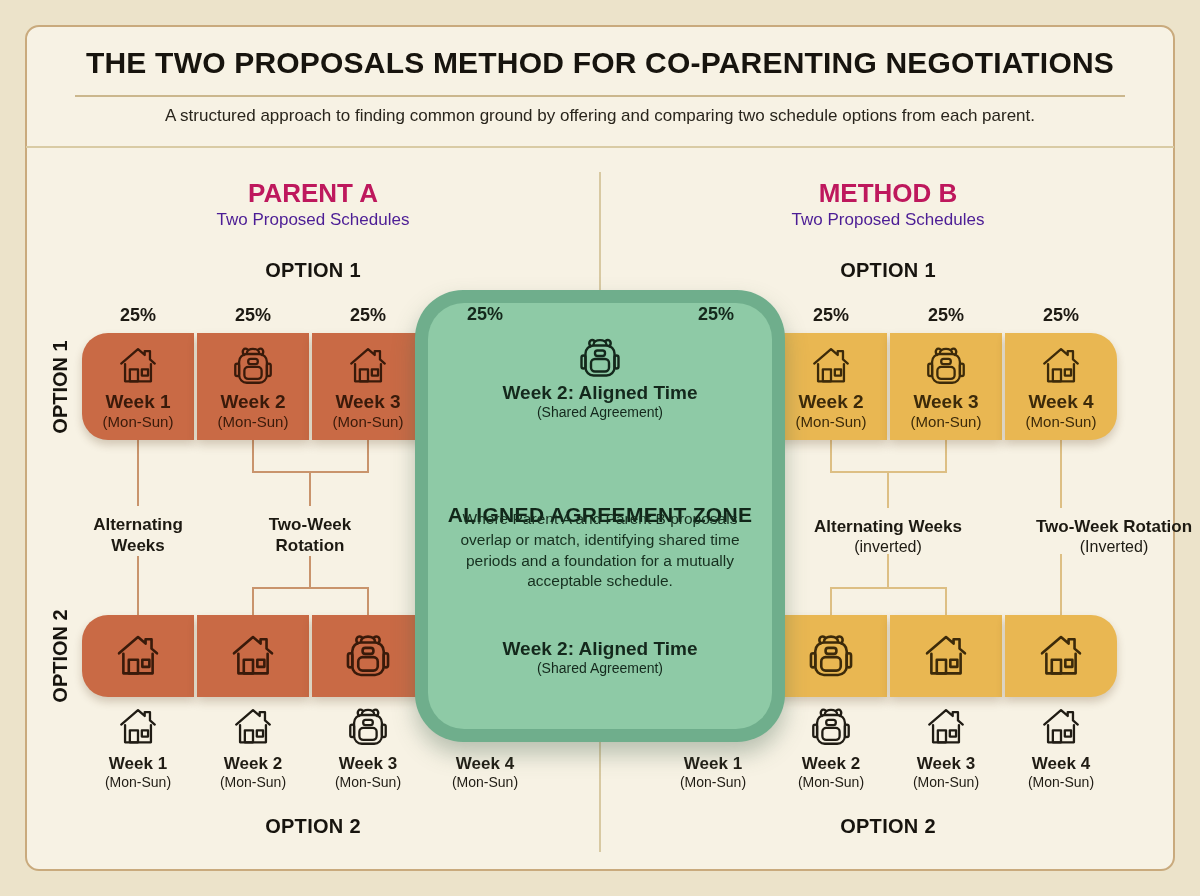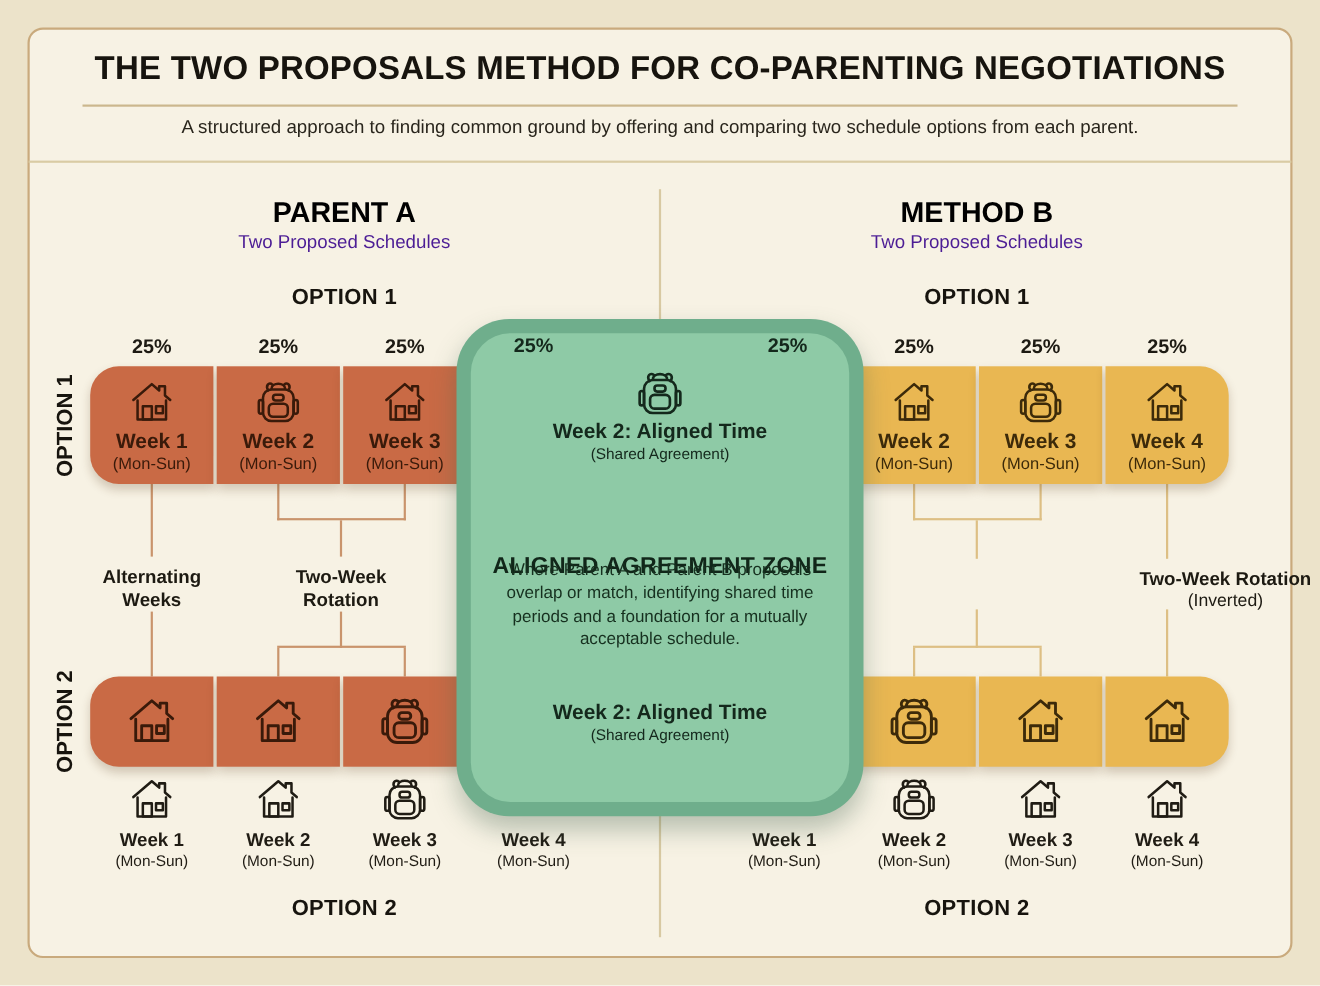--- a/index.html
+++ b/index.html
@@ -7,21 +7,21 @@
           font-family:"Liberation Sans",sans-serif;overflow:hidden;}
   .panel{position:absolute;left:25px;top:25px;width:1146px;height:842px;background:#f7f2e4;
          border:2px solid #c9aa7d;border-radius:14px;}
   .abs{position:absolute;}
   .title{left:0;right:0;top:46px;text-align:center;font-size:30px;font-weight:800;
          color:#17140e;letter-spacing:.2px;}
   .title-rule{left:75px;top:95px;width:1050px;height:2px;background:#cbb78d;}
   .subtitle{left:0;right:0;top:106px;text-align:center;font-size:17px;color:#29251c;}
   .header-rule{left:26px;top:146px;width:1148px;height:2px;background:#d9cba4;}
   .divider-v{left:599px;top:172px;width:2px;height:680px;background:#d8c9a2;z-index:0;}
-  .col-title{width:300px;text-align:center;font-size:26px;font-weight:800;color:#000000;}
+  .col-title{width:300px;text-align:center;font-size:26px;font-weight:800;color:#be185d;}
   .col-sub{width:300px;text-align:center;font-size:17px;color:#4c1d95;}
   .opt-label{width:220px;text-align:center;font-size:20px;font-weight:800;color:#17140e;letter-spacing:.3px;}
   .side-label{font-size:20px;font-weight:800;color:#17140e;white-space:nowrap;
               transform:translate(-50%,-50%) rotate(-90deg);}
   .pct{width:80px;text-align:center;font-size:18px;font-weight:600;color:#1d1a13;}
   .block{display:flex;flex-direction:column;align-items:center;justify-content:center;
          box-shadow:0 5px 9px rgba(80,50,20,.22);z-index:2;}
   .orange{background:#c96a45;color:#391a0a;}
   .yellow{background:#e9b752;color:#3c2a0a;}
   .r-left{border-radius:26px 0 0 26px;}
@@ -177,20 +177,24 @@
   <div class="cl cl-b" style="left:1060px;top:554px;width:2px;height:61px;"></div>
 
   <div class="conn" style="left:68px;top:514px;width:140px;">
     <div class="conn-l1">Alternating</div>
     <div class="conn-l1">Weeks</div>
   </div>
   <div class="conn" style="left:240px;top:514px;width:140px;">
     <div class="conn-l1">Two-Week</div>
     <div class="conn-l1">Rotation</div>
   </div>
+  <div class="conn" style="left:778px;top:516px;width:220px;">
+    <div class="conn-l1">Alternating Weeks</div>
+    <div class="conn-l2">(inverted)</div>
+  </div>
   <div class="conn" style="left:1004px;top:516px;width:220px;text-align:center;">
     <div class="conn-l1">Two-Week Rotation</div>
     <div class="conn-l2">(Inverted)</div>
   </div>
 
   <div class="abs block orange r-left" style="left:82px;top:615px;width:112px;height:82px;">
     <svg class="blk-icon2">
         <use href="#icon-house"></use>
       </svg>
   </div>

